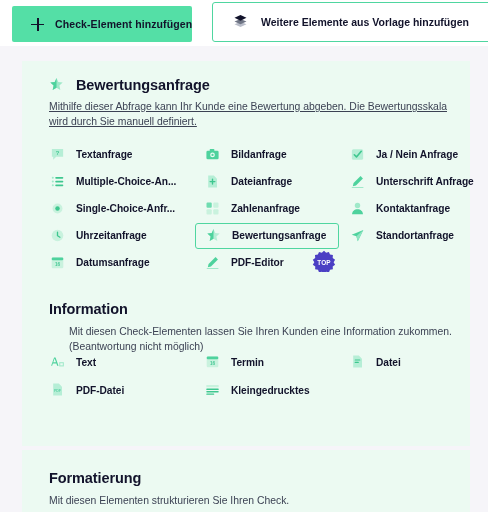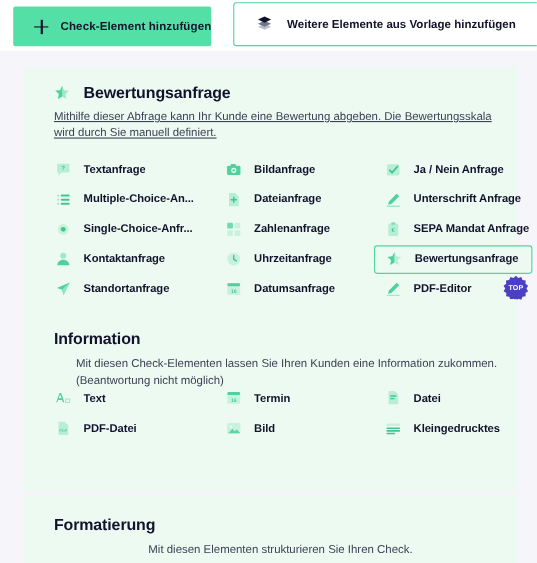--- a/index.html
+++ b/index.html
@@ -37,21 +37,21 @@
   .btn-template .lbl { font-size: 10.5px; font-weight: 700; color: #12132b; white-space: nowrap; }
   .stack-icon { width: 15px; height: 14px; flex: 0 0 auto; }
 
   
   .panel {
     position: absolute; left: 22px; width: 448px;
     background: #ecfaf2;
   }
   .panel-a { top: 46px; height: 222px; margin-top: 15px; }
   .panel-b { top: 272px; height: 174px; }
-  .panel-c { top: 450px; height: 62px; text-align: center; }
+  .panel-c { top: 450px; height: 62px; }
 
   
   .sec-head { display: flex; align-items: center; gap: 11px; }
   .sec-title { font-size: 14.5px; font-weight: 700; color: #12132b; letter-spacing: -.1px; }
   .sec-sub { font-size: 10.4px; line-height: 15px; color: #3c4254; font-weight: 400; }
 
   .s1-head { position: absolute; left: 27px; top: 16px; }
   .s1-sub  { position: absolute; left: 27px; top: 38px; width: 418px; text-decoration: underline; }
   .s2-head { position: absolute; left: 27px; top: 29px; }
   .s2-sub  { position: absolute; left: 27px; top: 52px; width: 412px; margin-left: 20px; }
@@ -202,30 +202,20 @@
           <svg viewBox="0 0 16 16" width="15" height="15">
             <rect x="1.6" y="1.6" width="5.6" height="5.6" rx="1" fill="#6fdcb0"></rect>
             <rect x="8.8" y="1.6" width="5.6" height="5.6" rx="1" fill="#c9f2de"></rect>
             <rect x="1.6" y="8.8" width="5.6" height="5.6" rx="1" fill="#c9f2de"></rect>
             <rect x="8.8" y="8.8" width="5.6" height="5.6" rx="1" fill="#c9f2de"></rect>
           </svg>
         </span>
         <span class="ilbl">Zahlenanfrage</span>
       </div>
 
-      <div class="item">
-        <span class="ic">
-          <svg viewBox="0 0 16 16" width="15" height="15">
-            <rect x="3.2" y="2.4" width="9.6" height="12" rx="1.4" fill="#b6eed6"></rect>
-            <rect x="6" y="1.1" width="4" height="2.4" rx=".8" fill="#7fe0b8"></rect>
-            <text x="8" y="11" font-size="6.4" font-family="Liberation Serif, serif" fill="#3ec78f" text-anchor="middle" font-weight="700">€</text>
-          </svg>
-        </span>
-        <span class="ilbl">SEPA Mandat Anfrage</span>
-      </div>
 
       <div class="item">
         <span class="ic">
           <svg viewBox="0 0 16 16" width="15" height="15">
             <circle cx="8" cy="4.8" r="2.9" fill="#9fe9c9"></circle>
             <path d="M2.2 14c0-3.1 2.6-5.3 5.8-5.3s5.8 2.2 5.8 5.3z" fill="#4ed29d"></path>
           </svg>
         </span>
         <span class="ilbl">Kontaktanfrage</span>
       </div>
@@ -332,30 +322,20 @@
       <div class="item">
         <span class="ic">
           <svg viewBox="0 0 16 16" width="15" height="15">
             <path d="M3.4 1.6h6l3.4 3.4v9.4H3.4z" fill="#b6eed6"></path>
             <text x="8" y="11" font-size="3.8" font-family="Liberation Sans, sans-serif" fill="#5fd3a6" text-anchor="middle" font-weight="700">PDF</text>
           </svg>
         </span>
         <span class="ilbl">PDF-Datei</span>
       </div>
 
-      <div class="item">
-        <span class="ic">
-          <svg viewBox="0 0 16 16" width="15" height="15">
-            <rect x="1.6" y="2.8" width="12.8" height="10.4" rx="1.4" fill="#c9f2de"></rect>
-            <circle cx="5.4" cy="6.3" r="1.2" fill="#eafaf2"></circle>
-            <path d="M2.6 12.6 6.6 8.2l2.4 2.6 2-1.9 3.4 3.7z" fill="#5fd3a6"></path>
-          </svg>
-        </span>
-        <span class="ilbl">Bild</span>
-      </div>
 
       <div class="item">
         <span class="ic">
           <svg viewBox="0 0 16 16" width="15" height="15">
             <rect x="1.4" y="3.2" width="13.2" height="2.4" rx=".6" fill="#c9f2de"></rect>
             <rect x="1.4" y="7" width="13.2" height="1.5" rx=".6" fill="#3ec78f"></rect>
             <rect x="1.4" y="9.6" width="13.2" height="1.5" rx=".6" fill="#3ec78f"></rect>
             <rect x="1.4" y="12.2" width="8.4" height="1.5" rx=".6" fill="#3ec78f"></rect>
           </svg>
         </span>

